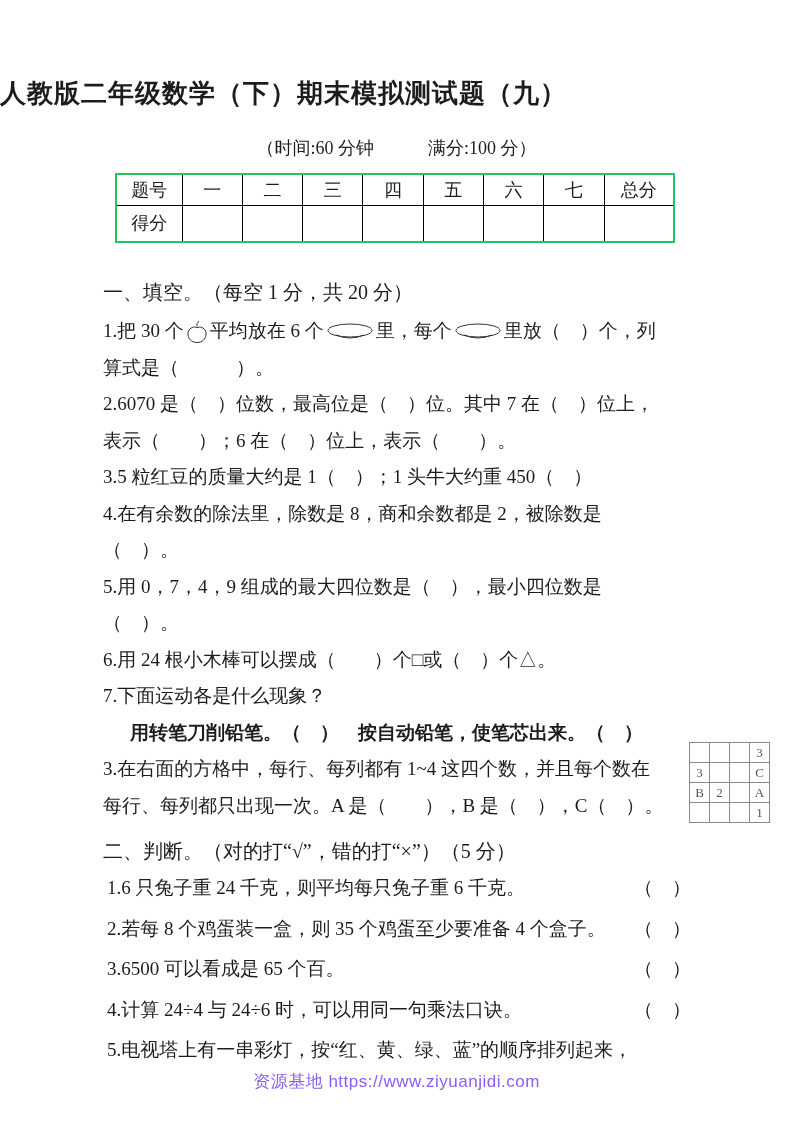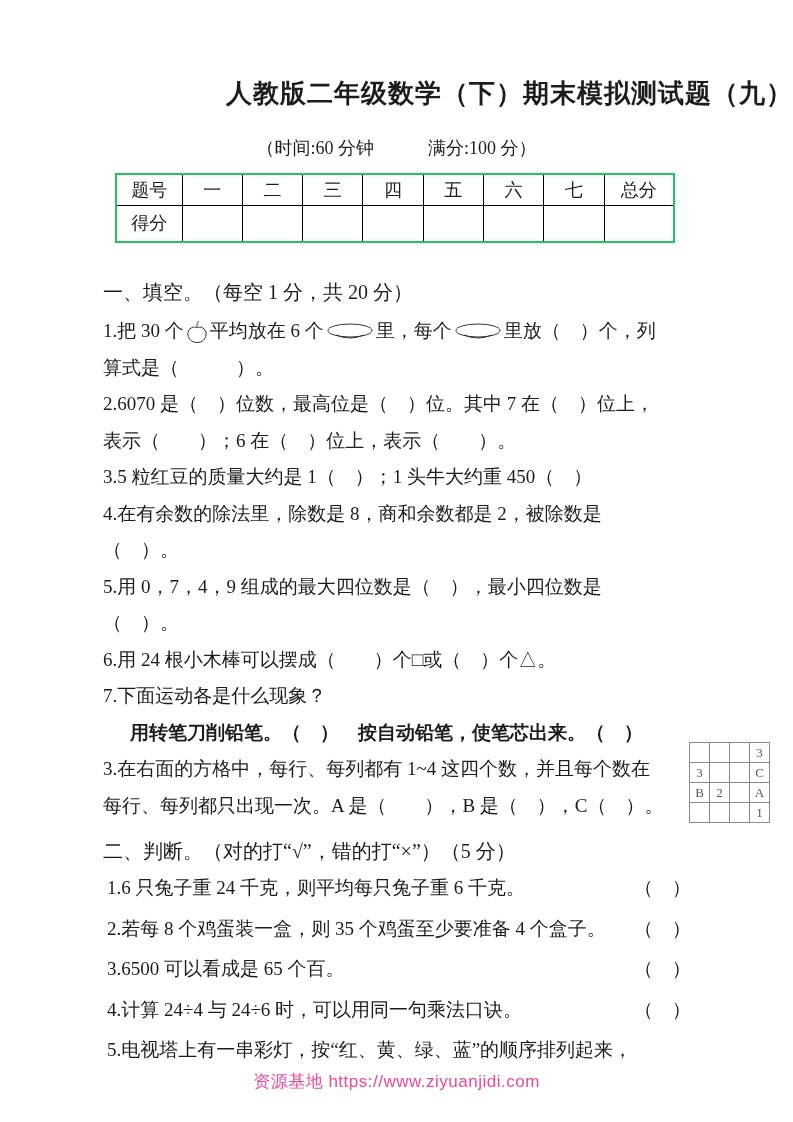--- a/index.html
+++ b/index.html
@@ -9,21 +9,21 @@
     background: #ffffff;
     color: #1c1c1c;
     font-family: "Liberation Serif", serif;
     position: relative;
     overflow: hidden;
   }
   .page { position: absolute; inset: 0; }
 
   .title {
     margin-top: 76px;
-    text-align: right;
+    text-align: left;
     font-size: 26px;
     font-weight: bold;
     letter-spacing: 1px;
   }
   .subtitle {
     text-align: center;
     font-size: 18px;
     margin-top: 25px;
     white-space: pre;
   }
@@ -95,21 +95,21 @@
     justify-content: space-between;
   }
   p.judge .ans { white-space: nowrap; }
 
   .footer {
     position: absolute;
     left: 0; top: 1070px;
     width: 100%;
     text-align: center;
     font-size: 17px;
-    color: #ec4899;
+    color: #8b5cf6;
     font-family: "Liberation Sans", sans-serif;
     letter-spacing: 0.5px;
   }
 </style>
 </head>
 <body>
 
 <div class="page">
 
   <div class="title">人教版二年级数学（下）期末模拟测试题（九）</div>

